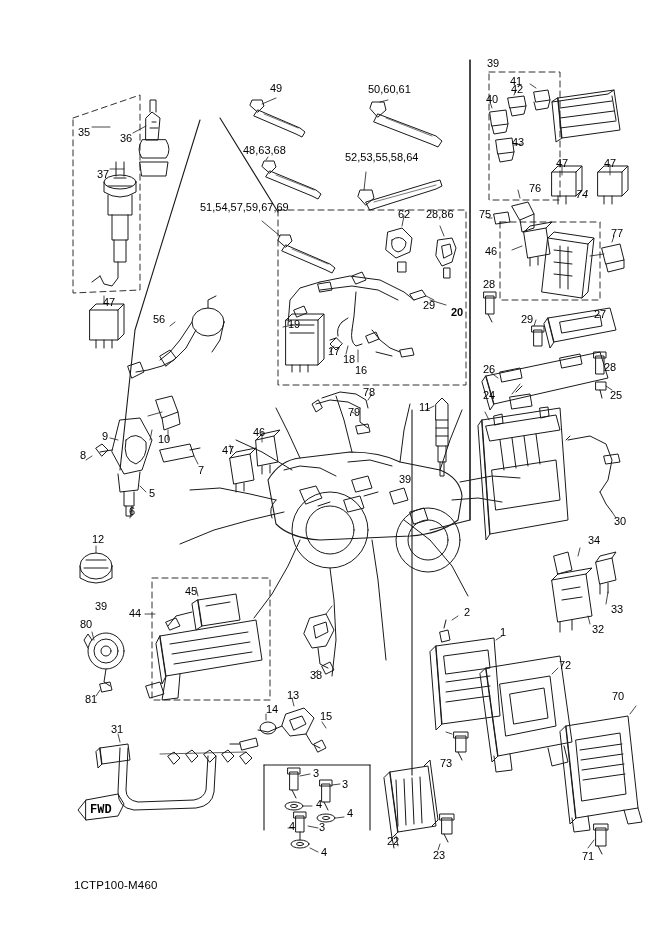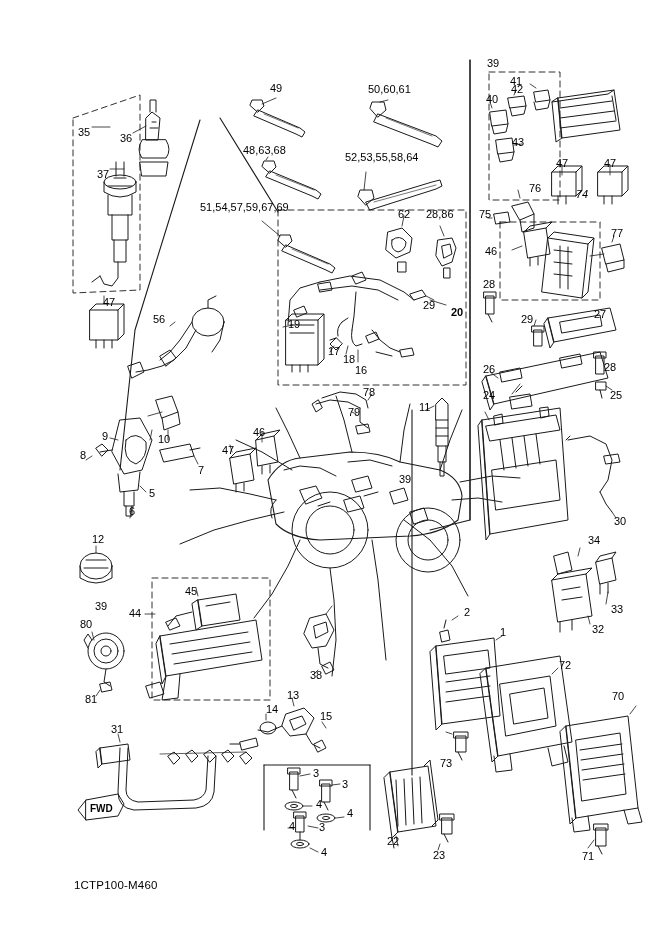--- a/index.html
+++ b/index.html
@@ -35,22 +35,22 @@
   .partcode {
     position: absolute;
     font-family: "Liberation Sans", sans-serif;
     font-size: 11.5px;
     color: #000000;
     letter-spacing: 0.2px;
     white-space: nowrap;
   }
   .fwd-label {
     position: absolute;
-    font-family: Liberation Sans, sans-serif;
-    font-size: 10px;
+    font-family: Liberation Mono, monospace;
+    font-size: 12px;
     font-weight: bold;
     color: #000000;
   }
 </style>
 </head>
 <body>
 
 <div id="page">
 
   <svg id="diagram-svg" viewBox="0 0 661 935">

